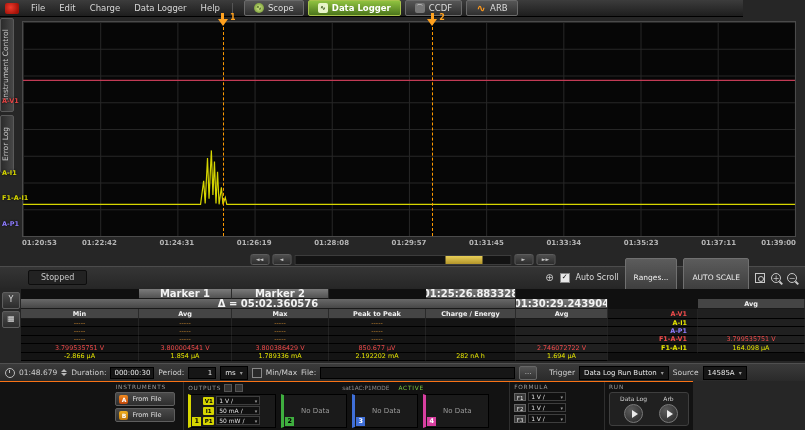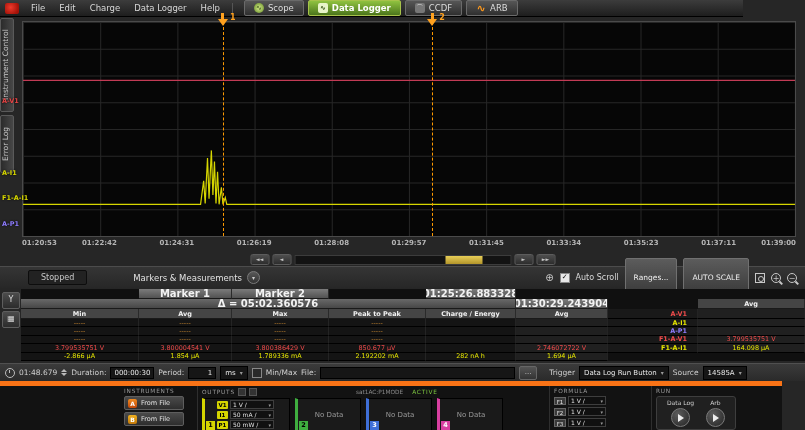--- a/index.html
+++ b/index.html
@@ -127,22 +127,22 @@
     padding:0 3px;box-sizing:border-box;display:flex;align-items:center;}
   input.ibox{width:28px;text-align:right;font-family:inherit;}
   input.fileinput{flex:1;max-width:195px;}
   .ddl{background:#161616;border:1px solid #000;height:12px;display:flex;align-items:center;
     gap:4px;padding:0 4px;font-size:7px;color:#e8e8e8;white-space:nowrap;}
   .dar{color:#999;font-size:6px;}
   .dots{width:16px;height:12px;background:linear-gradient(#555,#333);border:1px solid #666;
     color:#ddd;font-size:7px;text-align:center;line-height:10px;border-radius:2px;}
 
   
-  .bpanel{position:absolute;left:0;top:381px;width:782px;height:49px;background:#121212;
-    border-top:5px solid #f97316;display:flex;box-sizing:border-box;}
+  .bpanel{position:absolute;left:0;top:381px;width:693px;height:49px;background:#121212;
+    border-top:1px solid #f97316;display:flex;box-sizing:border-box;}
   .bsec{position:relative;border-right:1px solid #2e2e2e;box-sizing:border-box;padding:2px 4px;}
   .bs0{width:120px;border-right:none;}
   .bs1{width:78px;} .bs2{width:352px;} .bs3{width:102px;} .bs4{flex:1;border-right:none;}
   .bhdr{font-size:5.8px;color:#9a9a9a;letter-spacing:.8px;margin-bottom:2px;display:flex;
     align-items:center;gap:3px;}
   .dotbtn{width:6px;height:6px;background:#333;border:1px solid #555;}
   .ovl{margin-left:96px;font-size:5.8px;color:#8a8a8a;letter-spacing:0;}
   .ovlstate{font-size:5.8px;color:#7ec840;margin-left:6px;}
   .ffbtn{display:flex;align-items:center;gap:4px;width:60px;height:14px;
     background:linear-gradient(#4a4a4a,#2e2e2e);border:1px solid #5e5e5e;border-radius:2px;
@@ -268,24 +268,20 @@
       <div class="strack">
         <div class="sthumb"></div>
       </div>
       <div class="sbtn">►</div>
       <div class="sbtn">►►</div>
     </div>
   </div>
 
   <div class="statusrow">
     <div class="stopped">Stopped</div>
-    <div class="mm">
-      <span>Markers &amp; Measurements</span>
-      <div class="circlebtn">▾</div>
-    </div>
     <div class="rightctl">
       <span class="panicon">⊕</span>
       <span class="cb">✓</span>
       <span class="cblabel">Auto Scroll</span>
       <div class="btn">Ranges...</div>
       <div class="btn">AUTO SCALE</div>
       <div class="zicon box"></div>
       <div class="zicon round">+</div>
       <div class="zicon round">−</div>
     </div>

